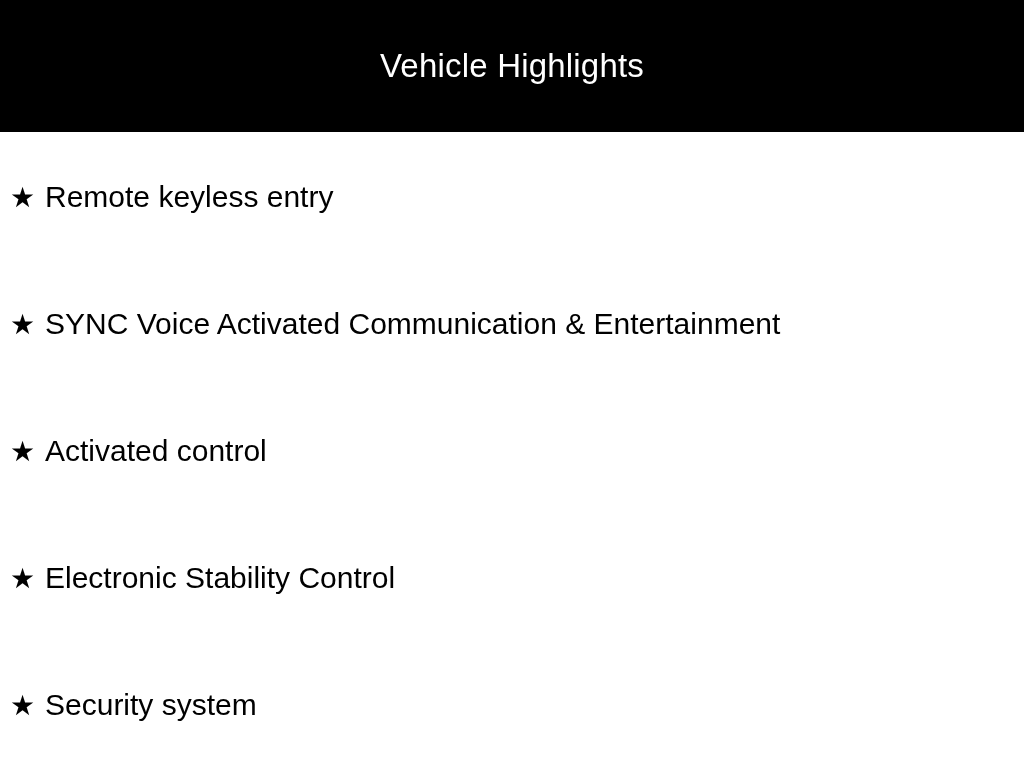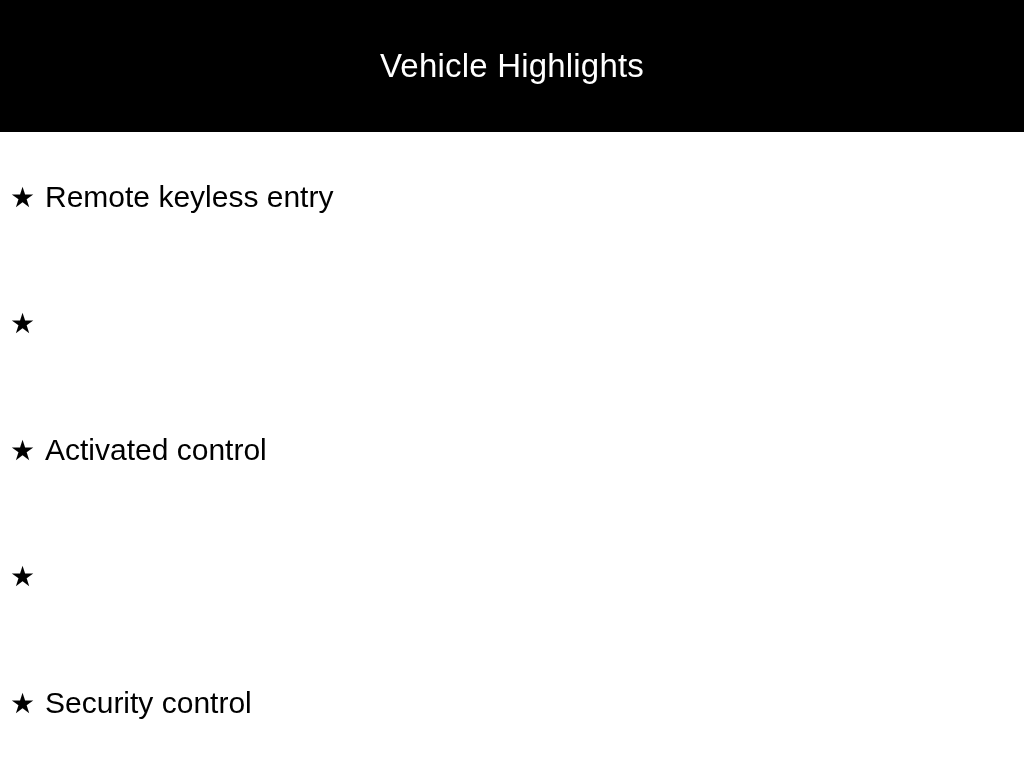--- a/index.html
+++ b/index.html
@@ -61,26 +61,28 @@
 </div>
 
 <main>
   <ul class="highlights-list" id="highlights-list">
       <li class="highlight-item">
         <span class="star">★</span>
         <span class="highlight-label">Remote keyless entry</span>
       </li>
       <li class="highlight-item">
         <span class="star">★</span>
+        <span class="highlight-label">SYNC Voice Activated Communication &amp; Entertainment</span>
       </li>
       <li class="highlight-item">
         <span class="star">★</span>
         <span class="highlight-label">Activated control</span>
       </li>
       <li class="highlight-item">
         <span class="star">★</span>
+        <span class="highlight-label">Electronic Stability Control</span>
       </li>
       <li class="highlight-item">
         <span class="star">★</span>
-        <span class="highlight-label">Security control</span>
+        <span class="highlight-label">Security system</span>
       </li>
     </ul>
 </main>
 
 </body></html>

